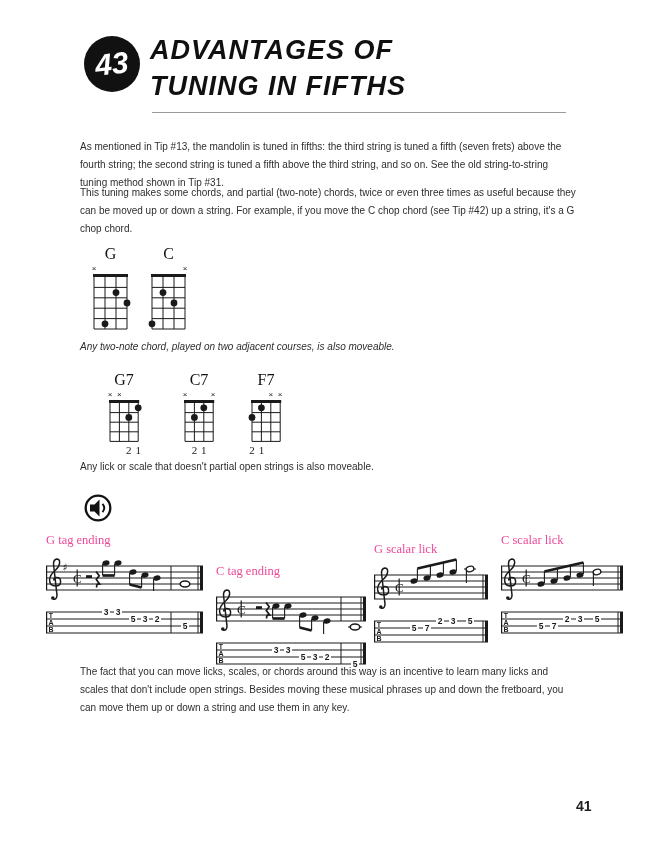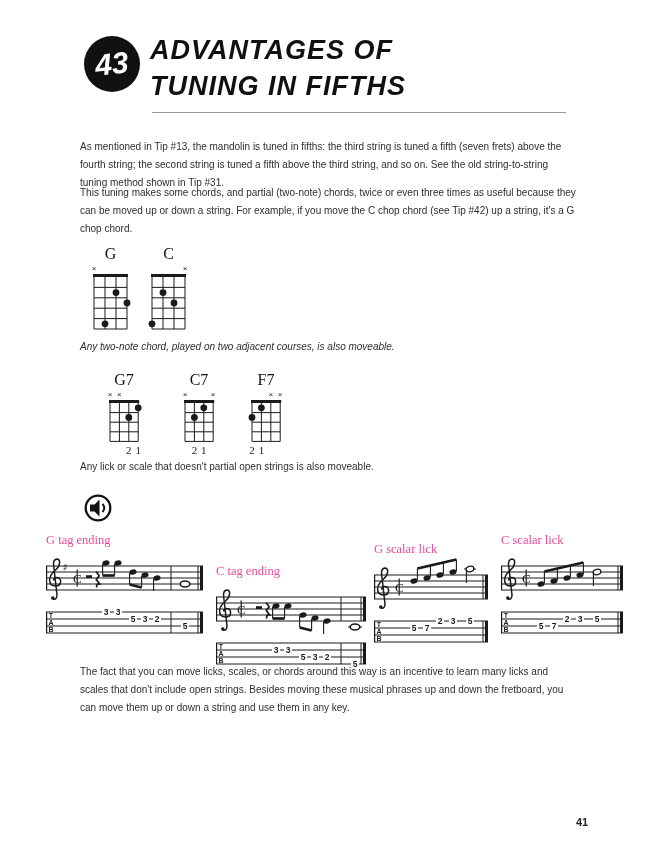--- a/index.html
+++ b/index.html
@@ -13,21 +13,21 @@
   .p1{top:138px;} .p2{top:184px;} .p3{top:338px;font-style:italic;} .p4{top:458px;} .p5{top:663px;}
   .chord{text-align:center;}
   .chord .cname{font-family:"Liberation Serif",serif;font-size:16px;line-height:18px;color:#111;}
   .c10{left:87px;top:245px;width:47px;} .c11{left:145px;top:245px;width:47px;}
   .c20{left:103px;top:371px;width:42px;} .c21{left:178px;top:371px;width:42px;} .c22{left:245px;top:371px;width:42px;}
   .audio{left:83px;top:493px;}
   .snippet .slabel{font-family:"Liberation Serif",serif;font-size:12.5px;line-height:15px;text-align:left;color:#ec4899;}
   .snippet svg{display:block;}
   .sn0{left:46px;top:533px;width:157px;} .sn1{left:216px;top:533px;width:150px;margin-top:31px;}
   .sn2{left:374px;top:533px;width:114px;margin-top:9px;} .sn3{left:501px;top:533px;width:122px;}
-  .pagenum{left:576px;top:816px;font-size:11px;font-weight:bold;color:#222;}
+  .pagenum{left:576px;top:798px;font-size:14px;font-weight:bold;color:#222;}
 </style>
 </head>
 <body>
 
 <div class="page">
 
   <div class="abs badge">
     <span>43</span>
   </div>
 

